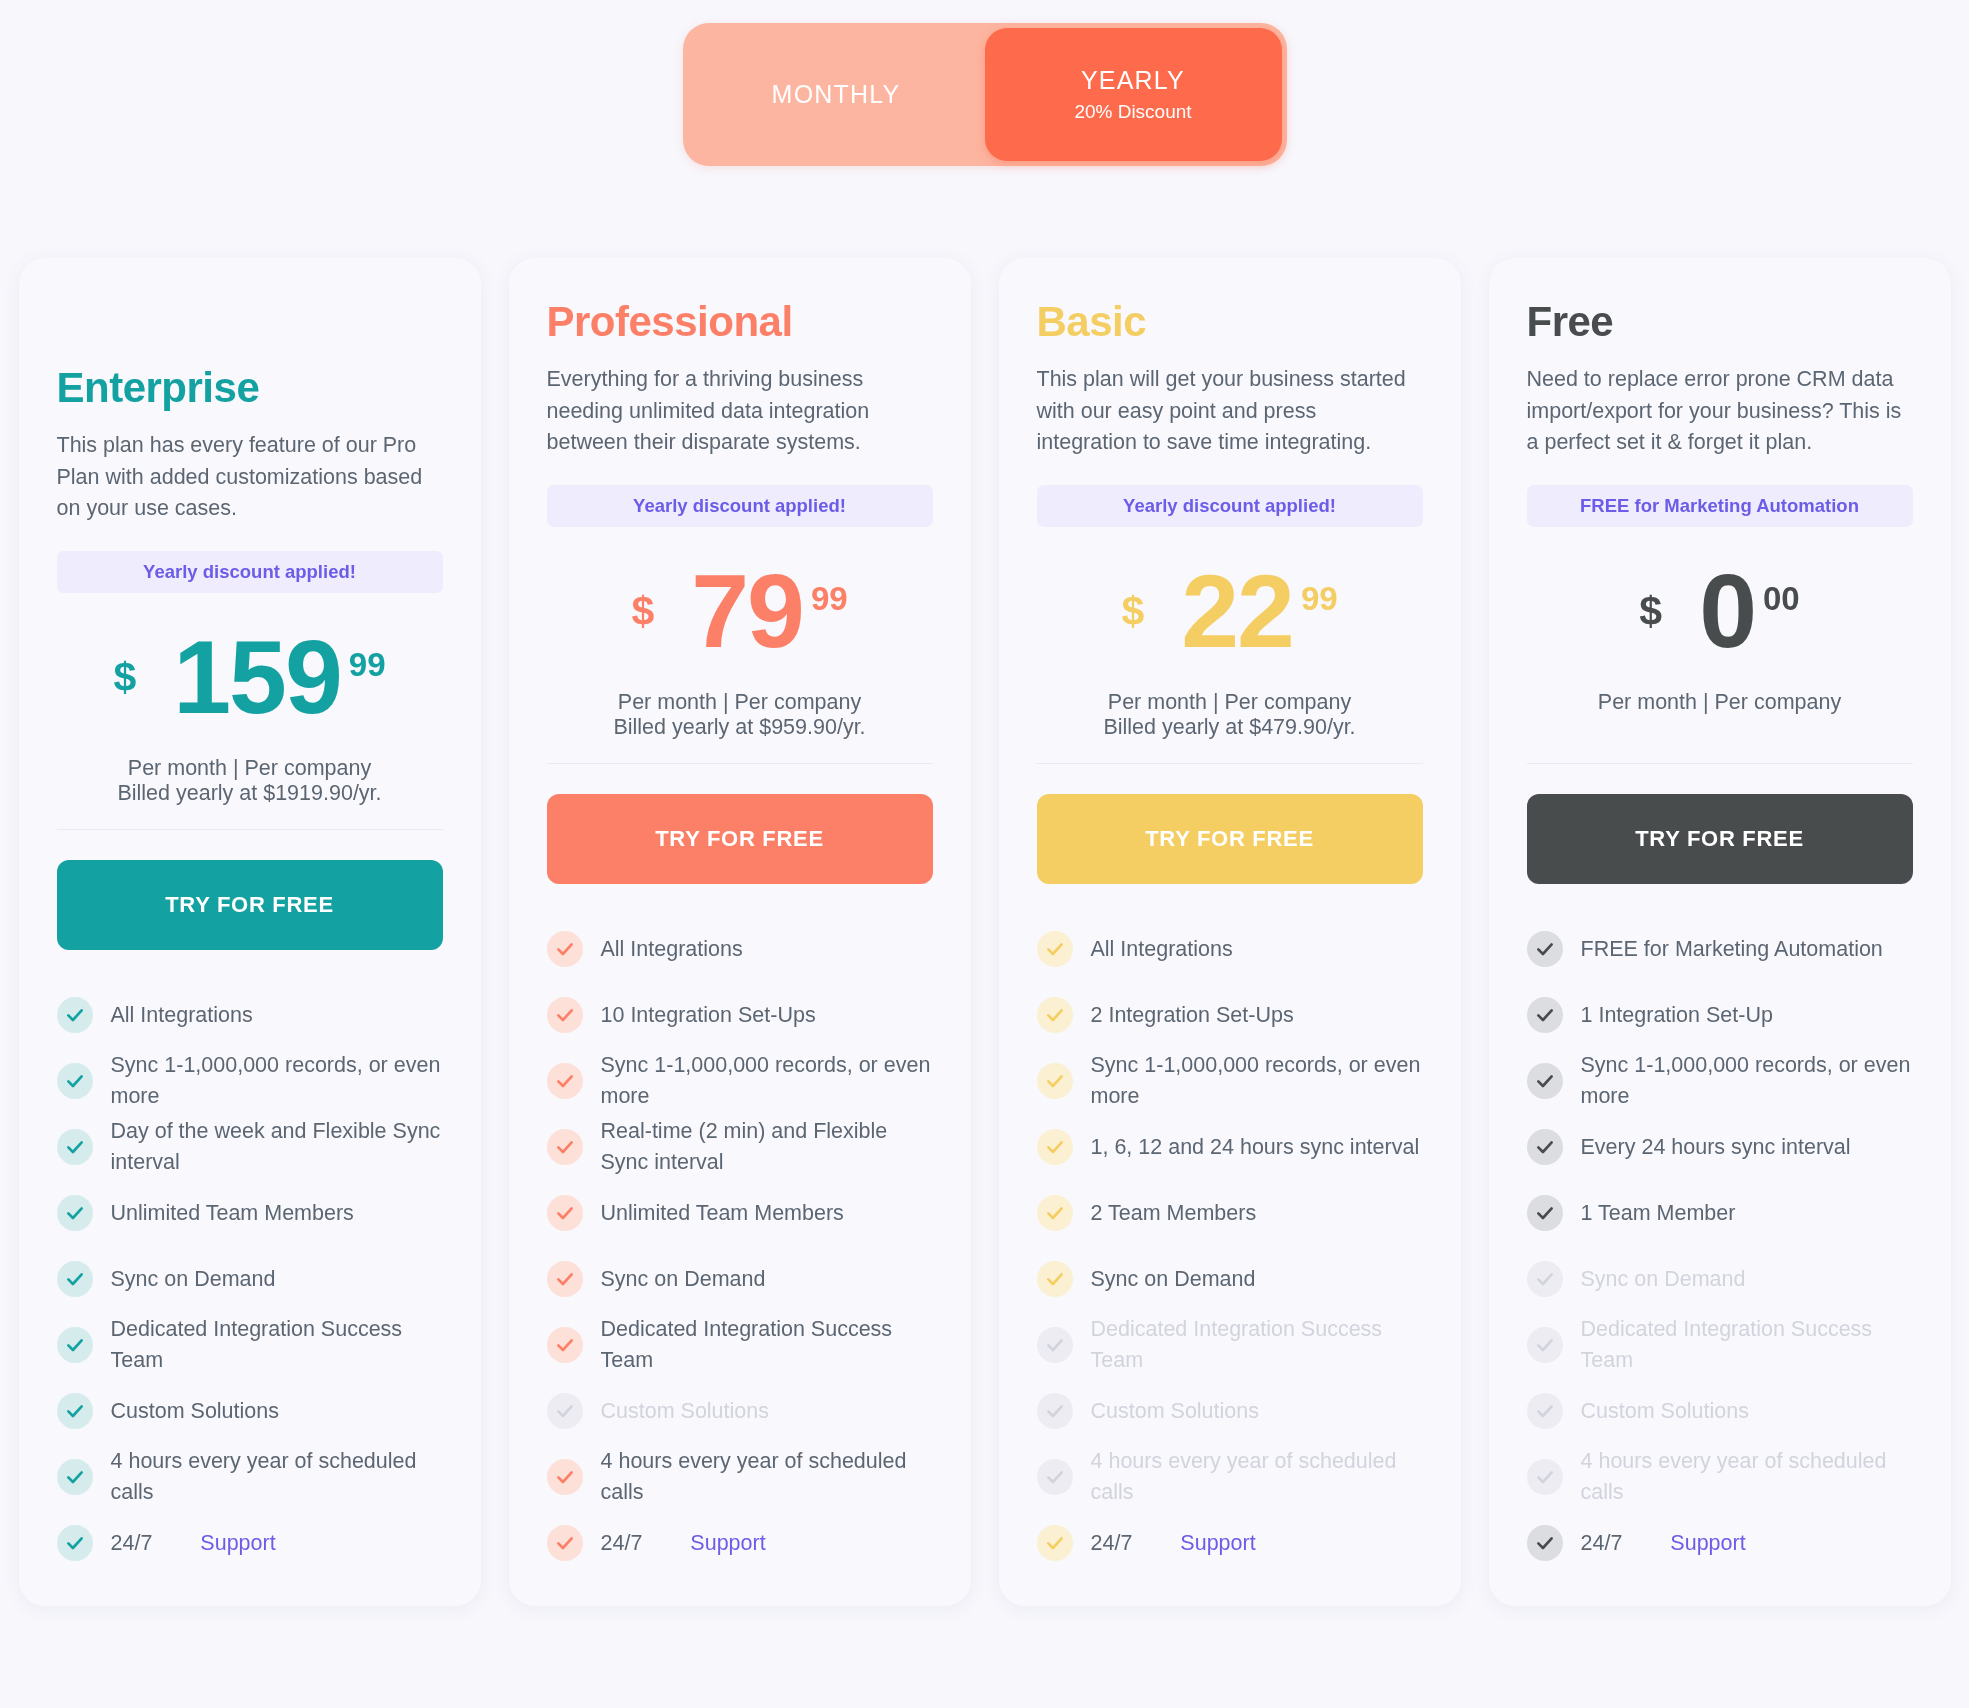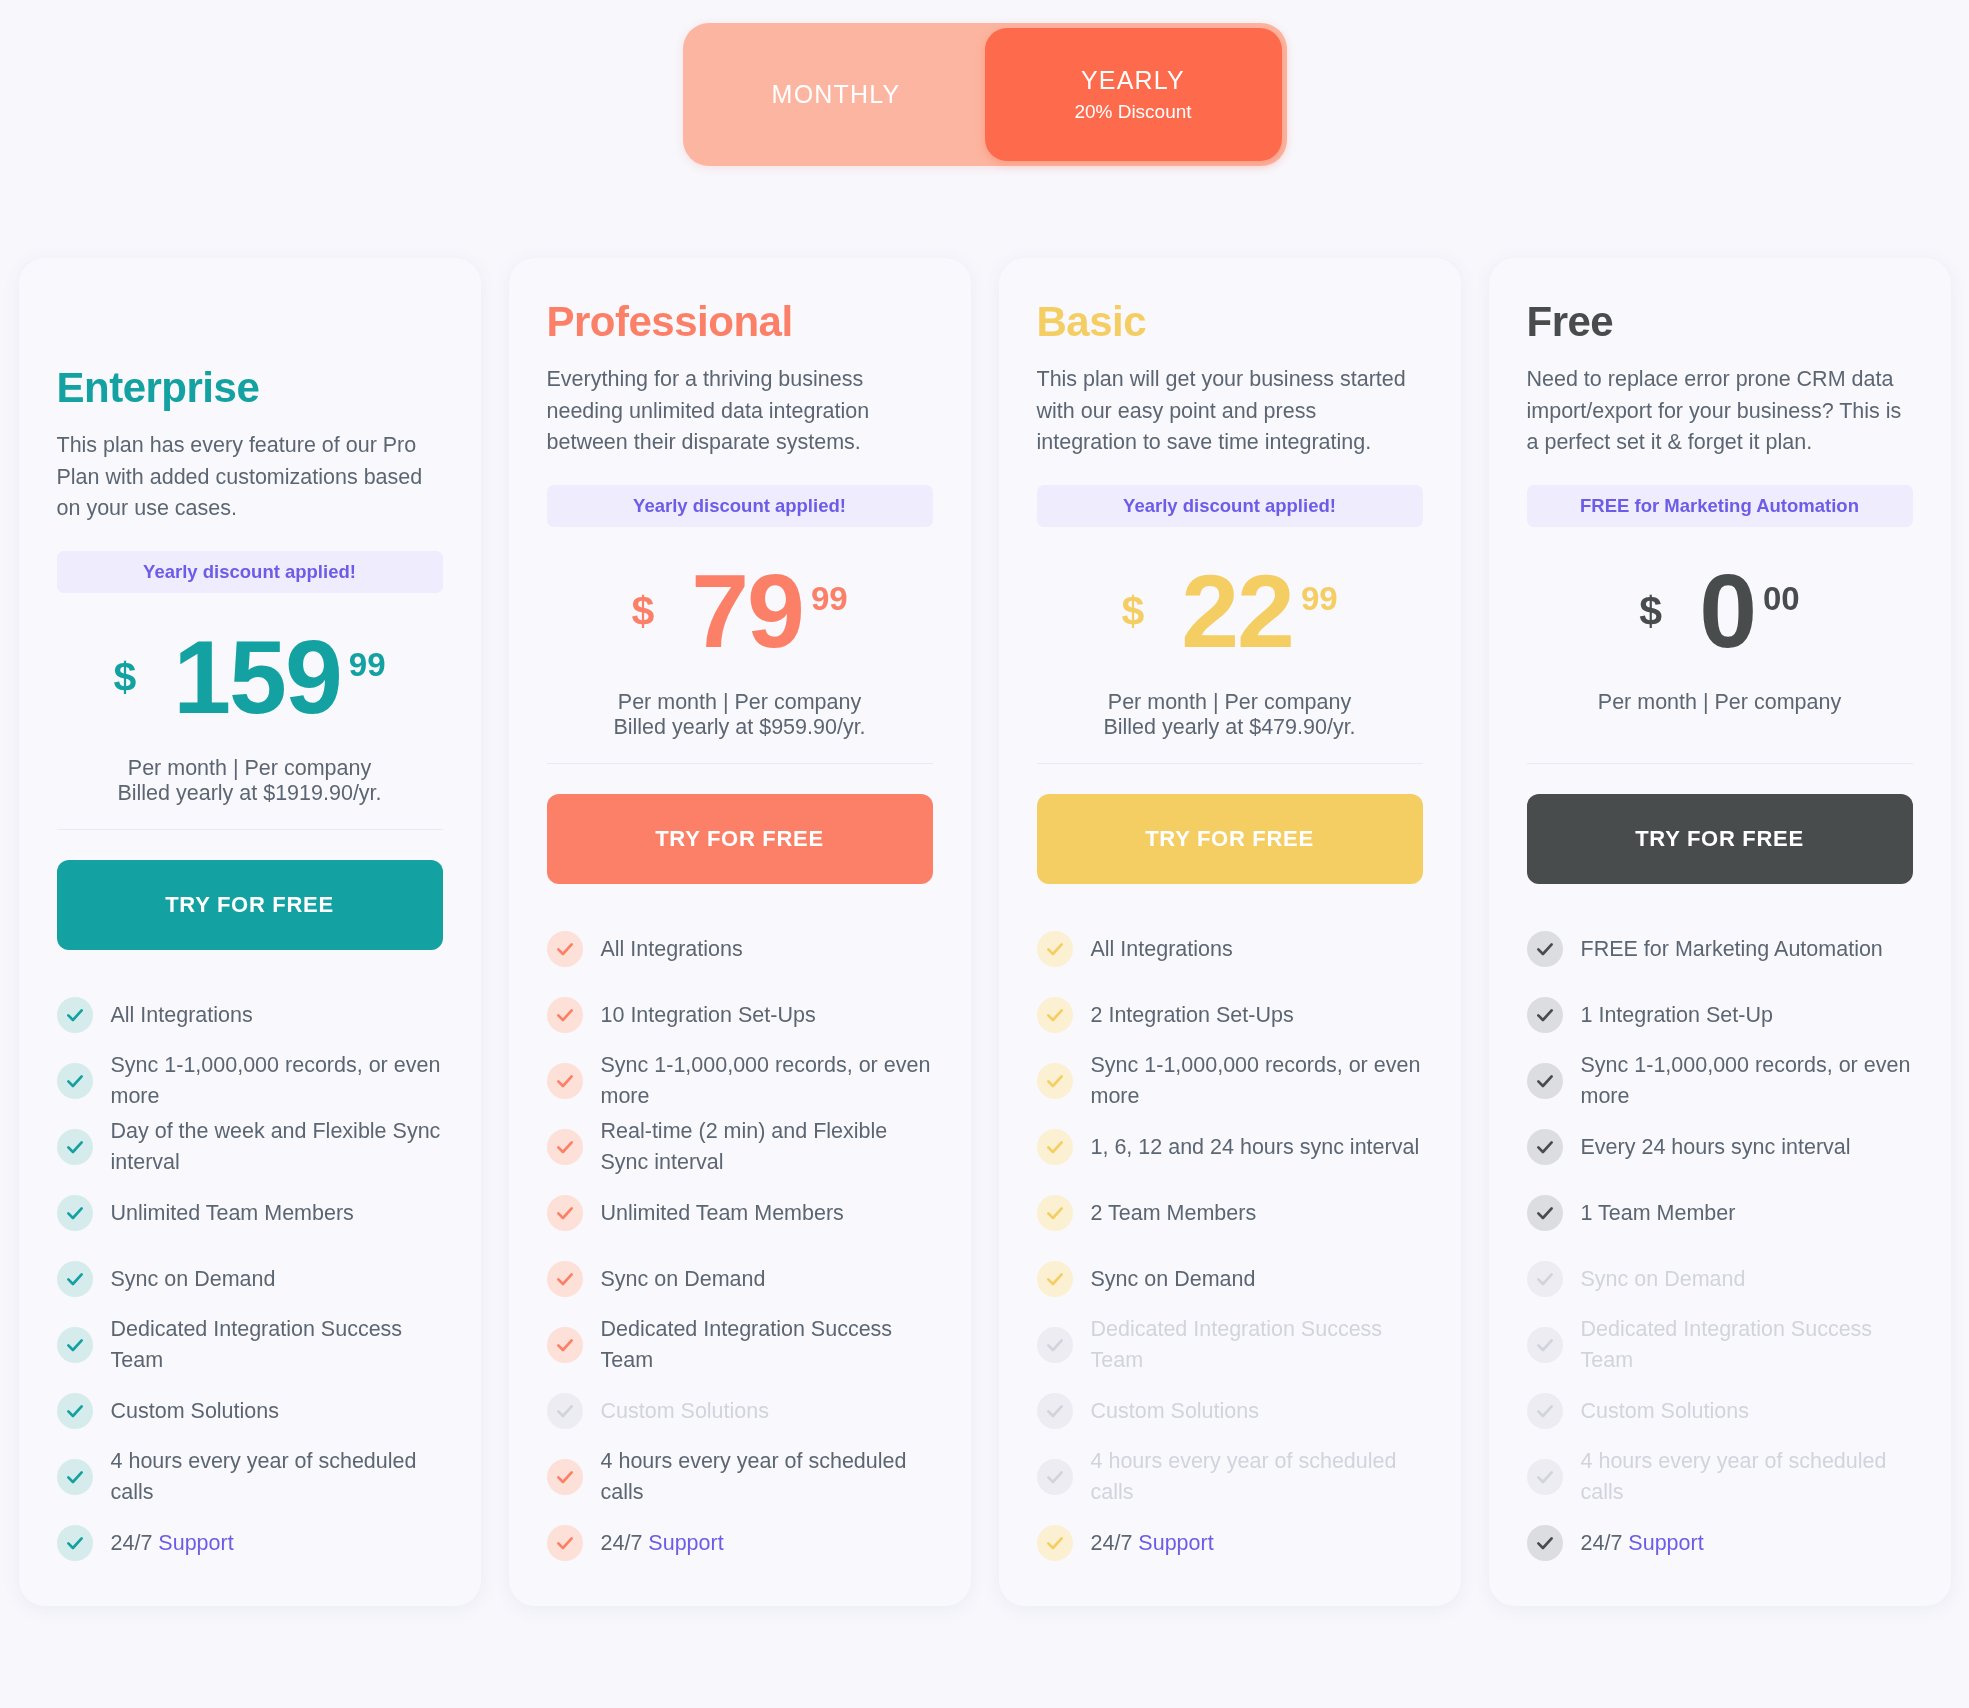--- a/index.html
+++ b/index.html
@@ -185,21 +185,21 @@
   }
   .check-circle svg { width: 20px; height: 20px; display: block; }
   .feature-text {
     font-size: 21.5px;
     line-height: 1.42;
     color: #5c6672;
   }
   .feature.off .feature-text { color: #d2d4dd; }
   .feature.off .check-circle { background: #ececf2 !important; }
   .feature.off .check-circle svg { stroke: #d2d4dd !important; }
-  .support-link { color: #6c5ce7; }
+  .support-link { color: #6c5ce7; margin-left: 42px; }
 </style>
 </head>
 <body>
 
 <div class="toggle-wrap">
   <div class="toggle">
     <div class="toggle-opt">
       <span class="main-label">MONTHLY</span>
     </div>
     <div class="toggle-opt active">

